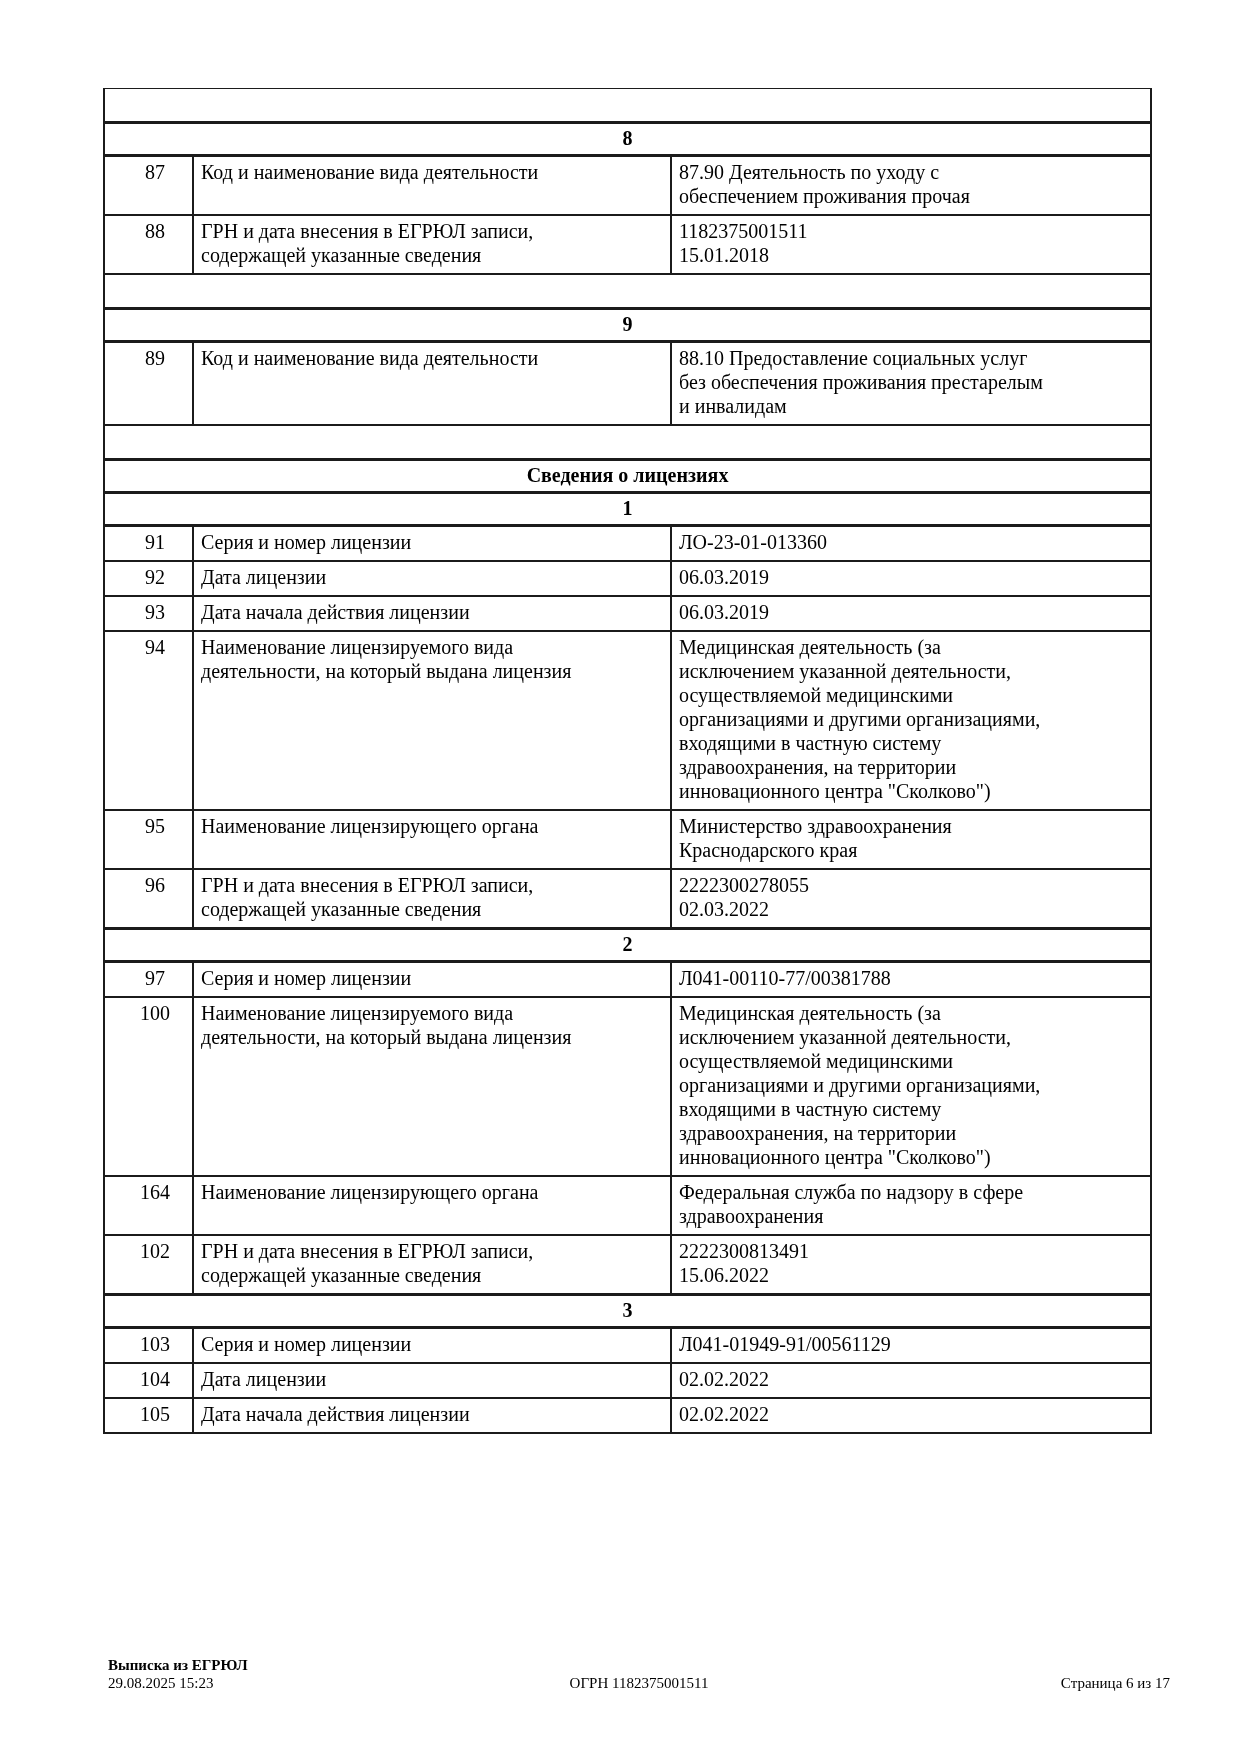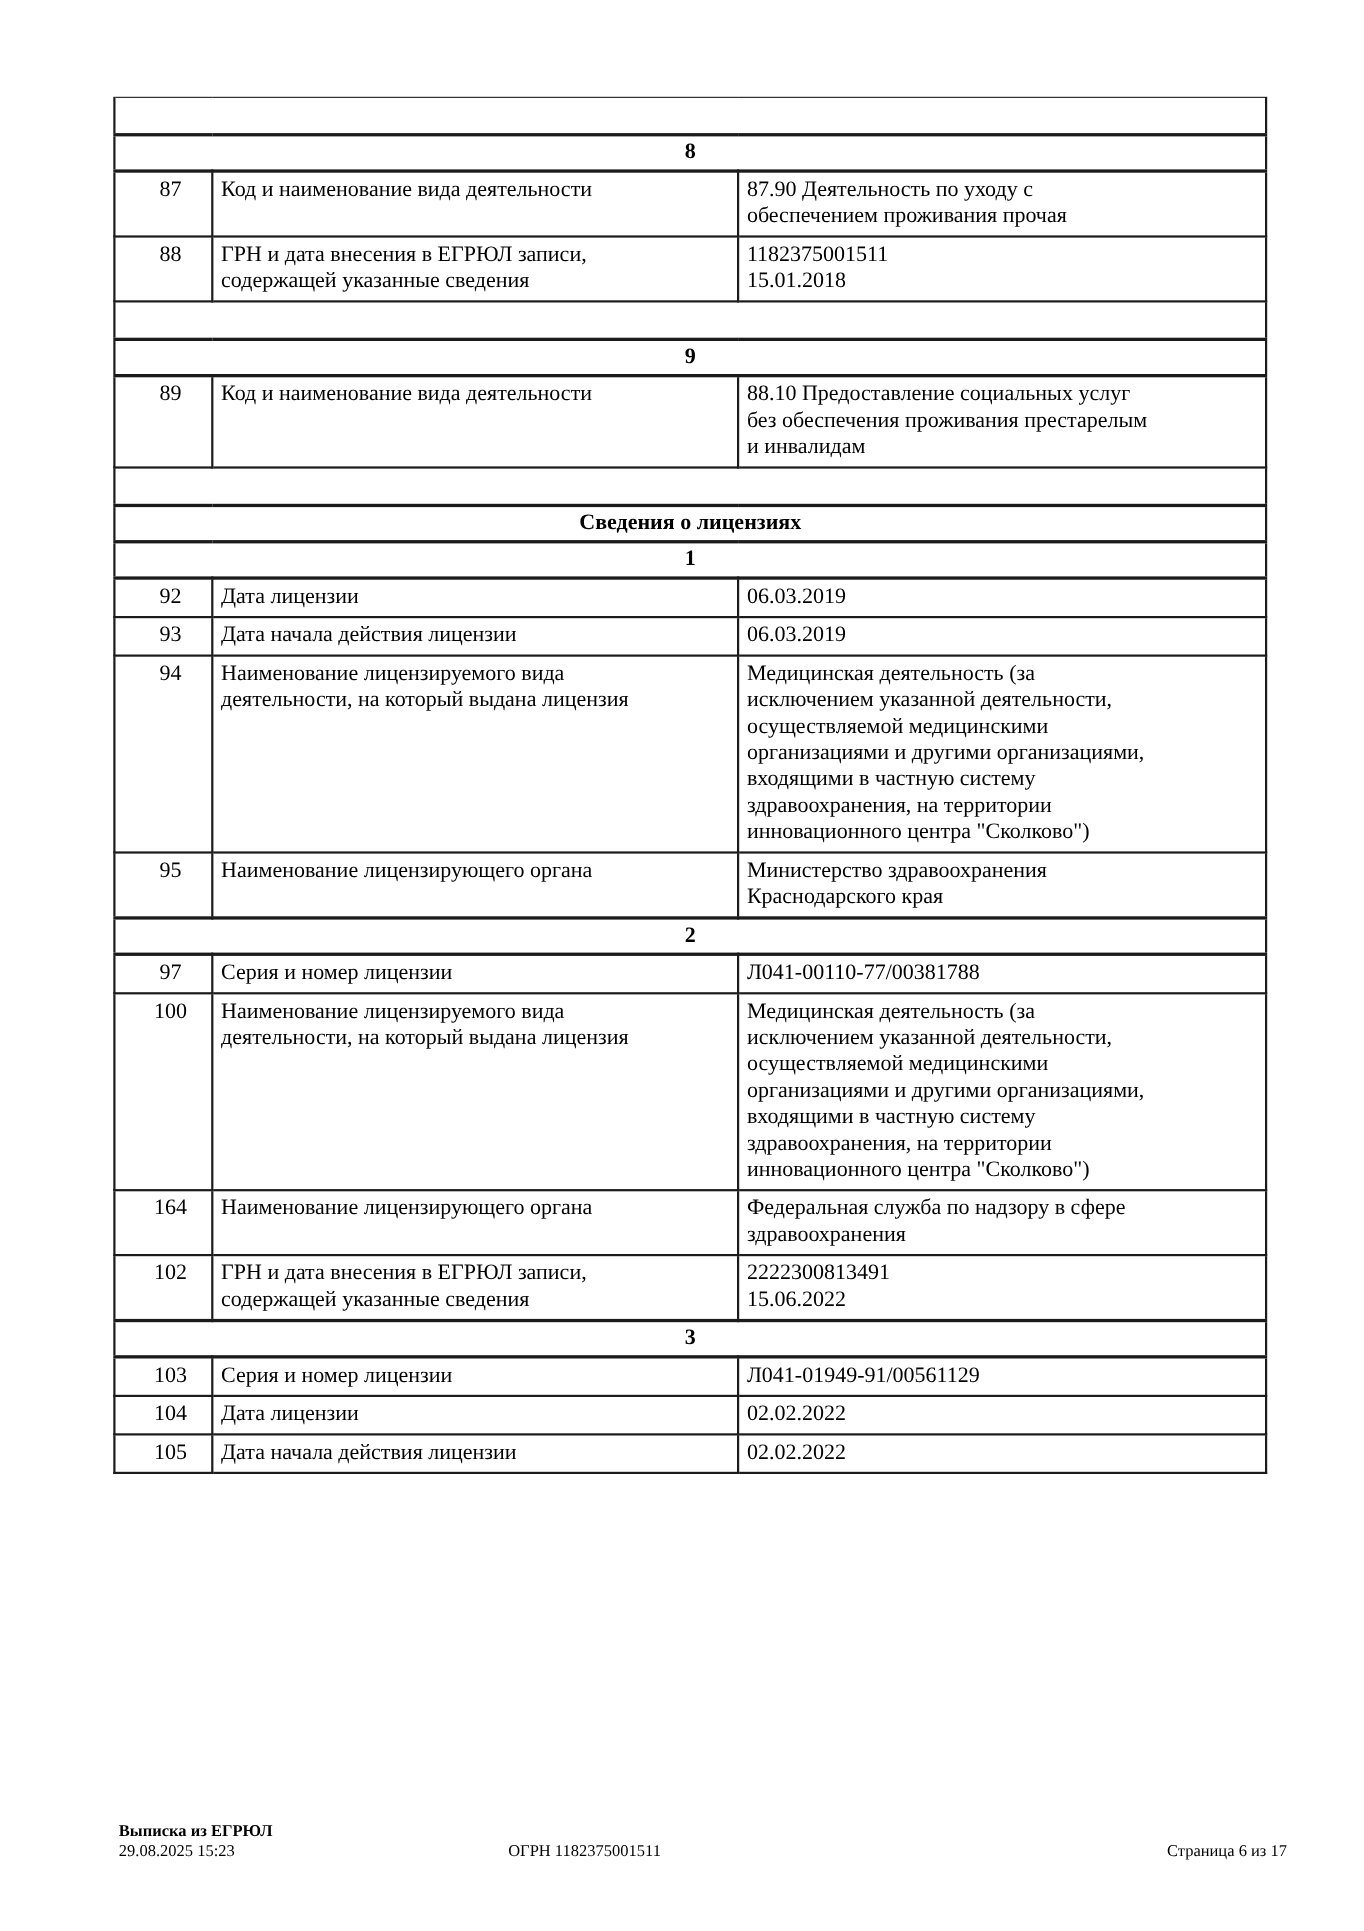--- a/index.html
+++ b/index.html
@@ -27,21 +27,21 @@
     text-align:center; font-weight:bold;
     border-top-width:3px; border-bottom-width:3px;
     padding:2px 6px 4px 6px;
   }
   .footer {
     position:absolute; left:108px; top:1656px; width:1062px;
     display:flex; align-items:flex-end;
     font-size:15px; line-height:18px;
   }
   .footer .f-left  { flex:1; text-align:left; }
-  .footer .f-center{ flex:1; text-align:left;font-family:Liberation Serif, serif; }
+  .footer .f-center{ flex:1; text-align:center;font-family:Liberation Serif, serif; }
   .footer .f-right { flex:1; text-align:right; }
   .footer .doc-title { font-weight:bold; }
 </style>
 </head>
 <body>
 
 <div class="page">
 
   <table class="doc-table">
     <colgroup>
@@ -96,20 +96,25 @@
         </tr>
 
       <tr class="sec">
         <td colspan="3">Сведения о лицензиях</td>
       </tr>
 
       <tr class="grp">
         <td colspan="3">1</td>
       </tr>
 
+      <tr>
+        <td class="num">91</td>
+        <td class="lbl">Серия и номер лицензии</td>
+        <td class="val">ЛО-23-01-013360</td>
+      </tr>
 
       <tr>
         <td class="num">92</td>
         <td class="lbl">Дата лицензии</td>
         <td class="val">06.03.2019</td>
       </tr>
 
       <tr>
         <td class="num">93</td>
         <td class="lbl">Дата начала действия лицензии</td>
@@ -129,20 +134,27 @@
 инновационного центра "Сколково")</td>
       </tr>
 
       <tr>
         <td class="num">95</td>
         <td class="lbl">Наименование лицензирующего органа</td>
         <td class="val">Министерство здравоохранения
 Краснодарского края</td>
       </tr>
 
+      <tr>
+        <td class="num">96</td>
+        <td class="lbl">ГРН и дата внесения в ЕГРЮЛ записи,
+содержащей указанные сведения</td>
+        <td class="val">2222300278055
+02.03.2022</td>
+      </tr>
 
       <tr class="grp">
         <td colspan="3">2</td>
       </tr>
 
       <tr>
         <td class="num">97</td>
         <td class="lbl">Серия и номер лицензии</td>
         <td class="val">Л041-00110-77/00381788</td>
       </tr>

